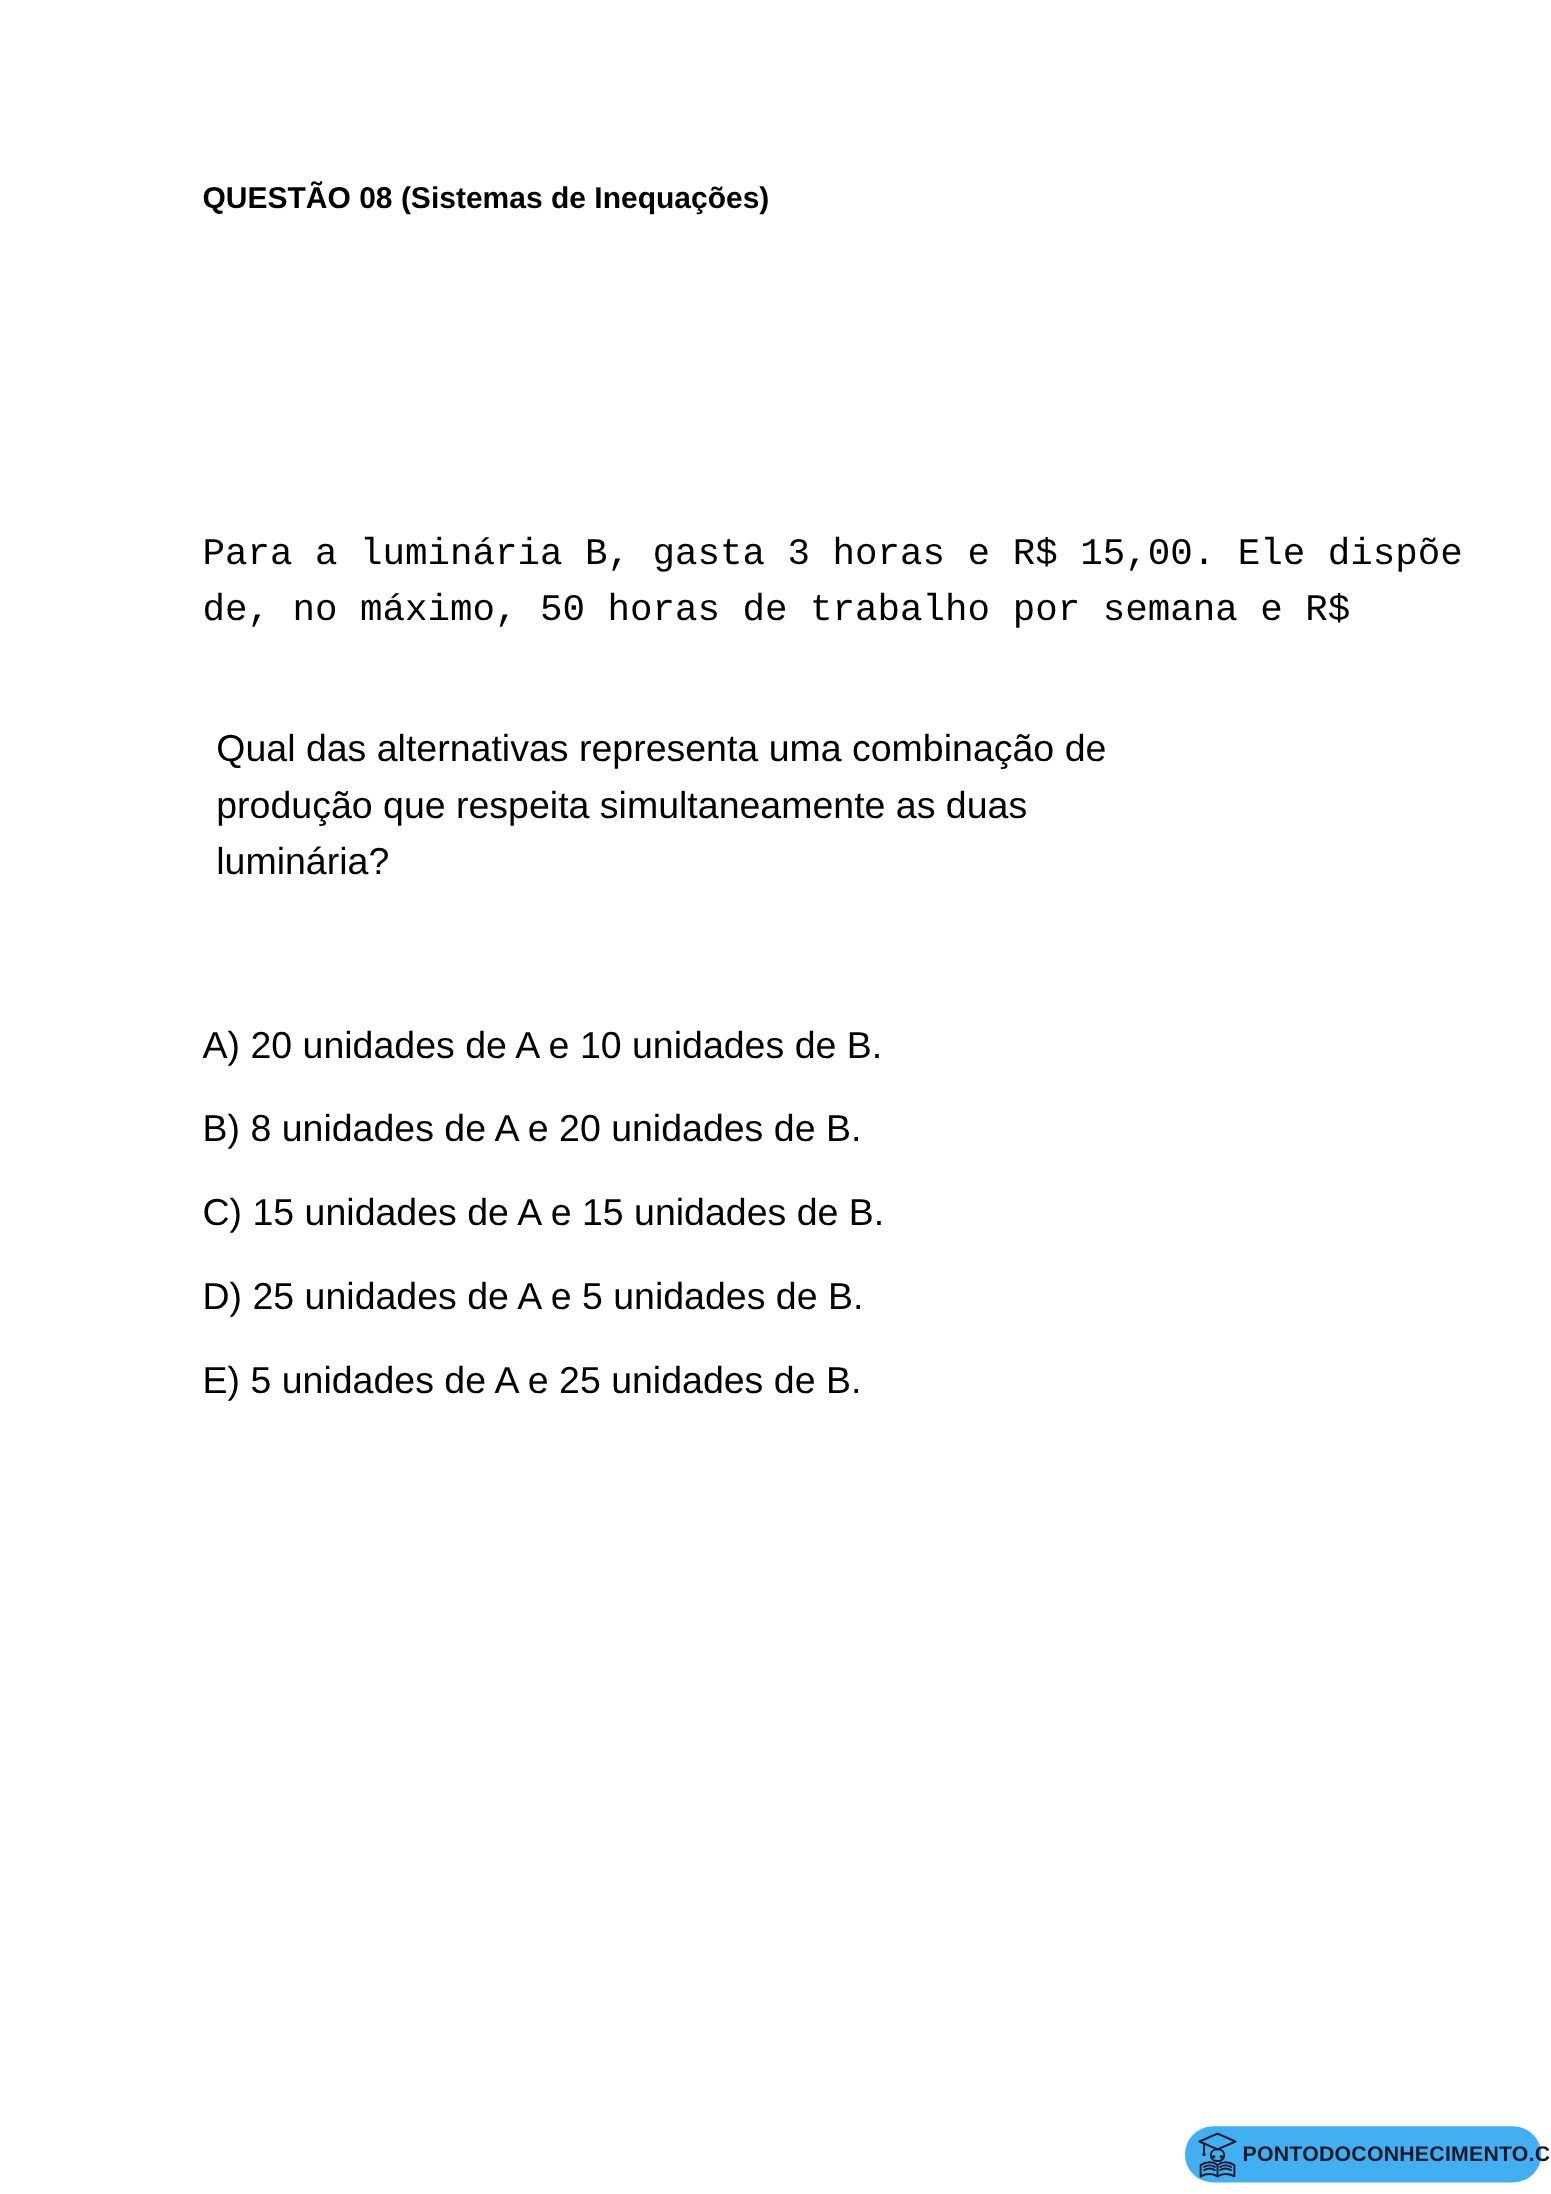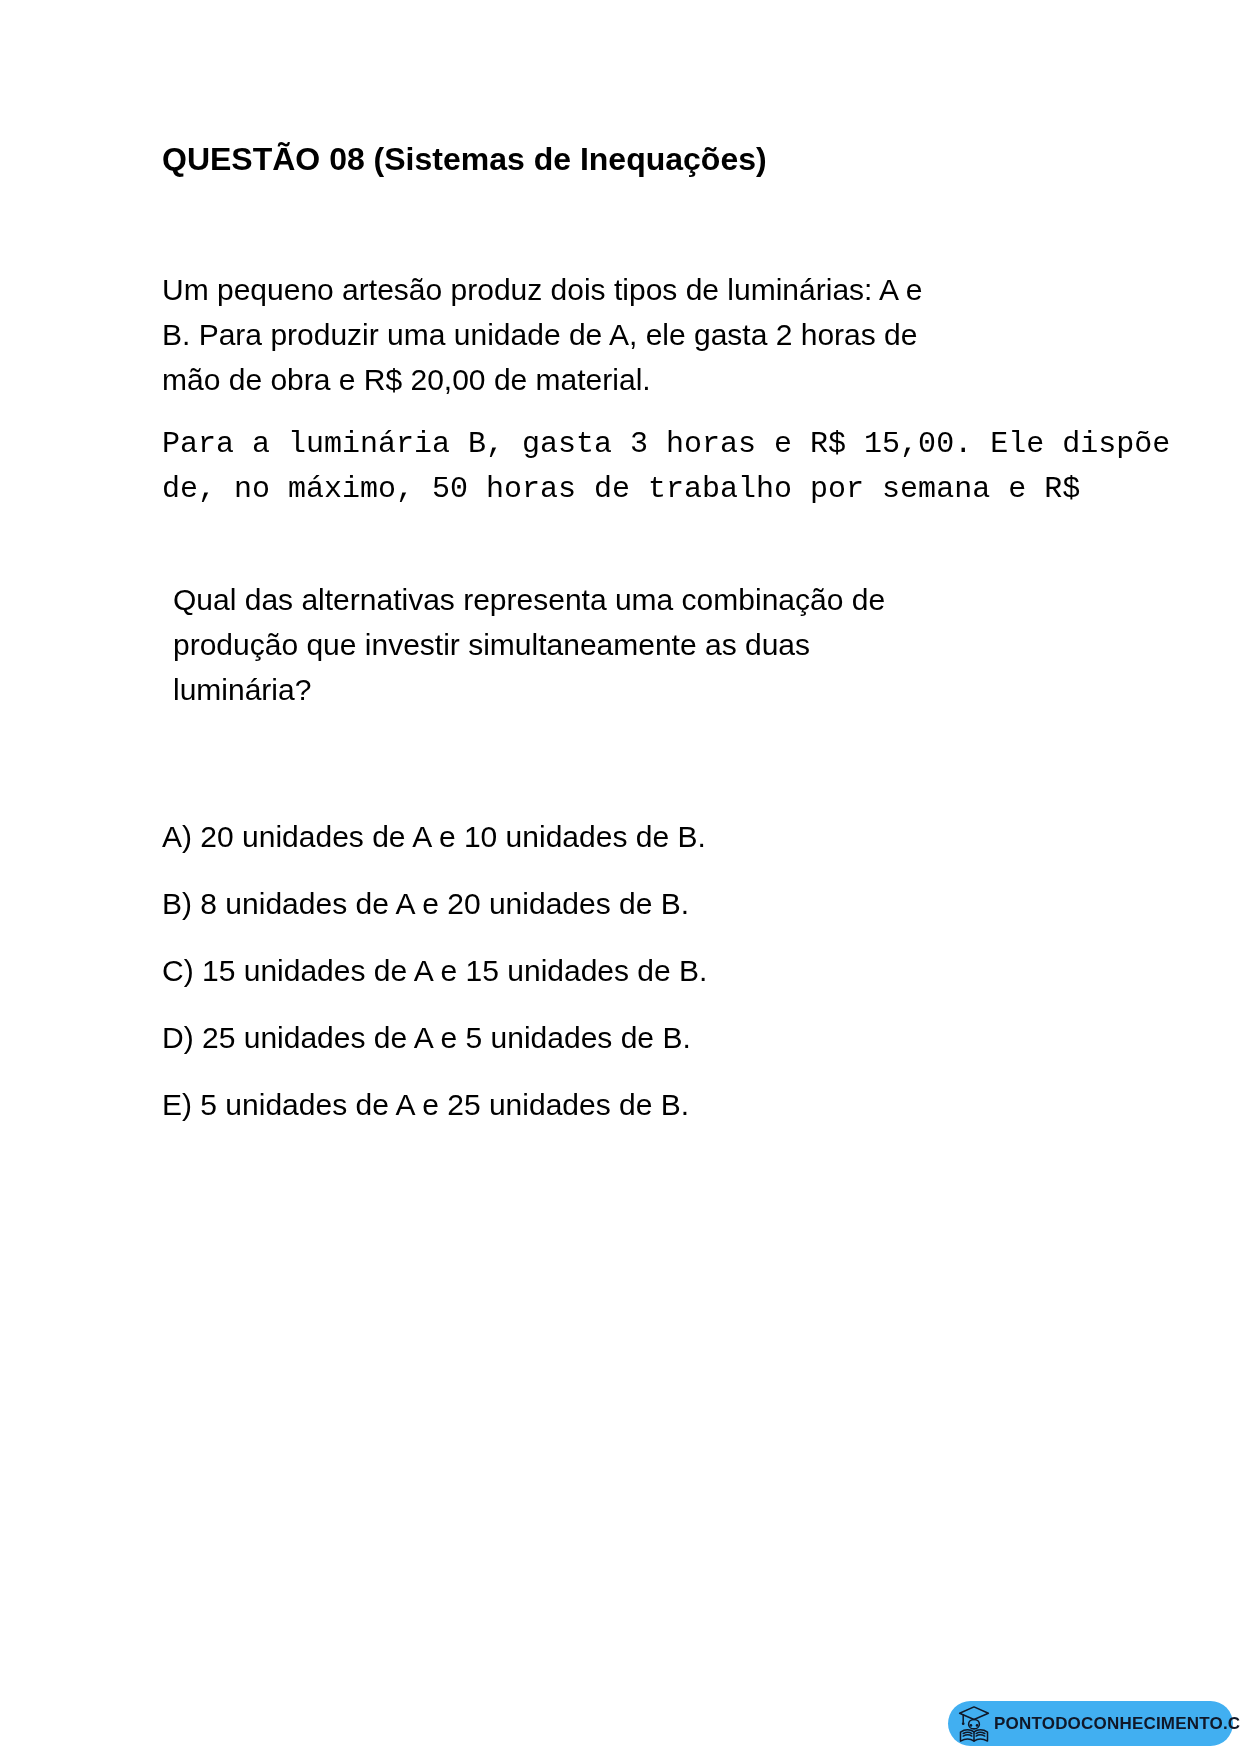--- a/index.html
+++ b/index.html
@@ -14,21 +14,21 @@
     background: #ffffff;
     overflow: hidden;
     font-family: "Liberation Sans", "DejaVu Sans", sans-serif;
     color: #000000;
   }
   .title {
     position: absolute;
     left: 162px;
     top: 141px;
     margin: 0;
-    font-size: 32px;
+    font-size: 24px;
     font-weight: 700;
     line-height: 36px;
     white-space: nowrap;
   }
   .para {
     position: absolute;
     left: 162px;
     font-size: 30px;
     line-height: 45px;
     white-space: nowrap;
@@ -72,34 +72,29 @@
     margin-left: 2px;
   }
 </style>
 </head>
 <body>
 
 <div class="page">
 
   <h1 class="title">QUESTÃO 08 (Sistemas de Inequações)</h1>
 
-  <div class="para p1">
-    <div>Um pequeno artesão produz dois tipos de luminárias: A e</div>
-    <div>B. Para produzir uma unidade de A, ele gasta 2 horas de</div>
-    <div>mão de obra e R$ 20,00 de material.</div>
-  </div>
 
   <div class="para p2">
     <div>Para a luminária B, gasta 3 horas e R$ 15,00. Ele dispõe</div>
     <div>de, no máximo, 50 horas de trabalho por semana e R$</div>
   </div>
 
   <div class="para p3">
     <div>Qual das alternativas representa uma combinação de</div>
-    <div>produção que investir simultaneamente as duas</div>
+    <div>produção que respeita simultaneamente as duas</div>
     <div>luminária?</div>
   </div>
 
   <div class="options">
     <div class="option">A) 20 unidades de A e 10 unidades de B.</div>
     <div class="option">B) 8 unidades de A e 20 unidades de B.</div>
     <div class="option">C) 15 unidades de A e 15 unidades de B.</div>
     <div class="option">D) 25 unidades de A e 5 unidades de B.</div>
     <div class="option">E) 5 unidades de A e 25 unidades de B.</div>
   </div>

